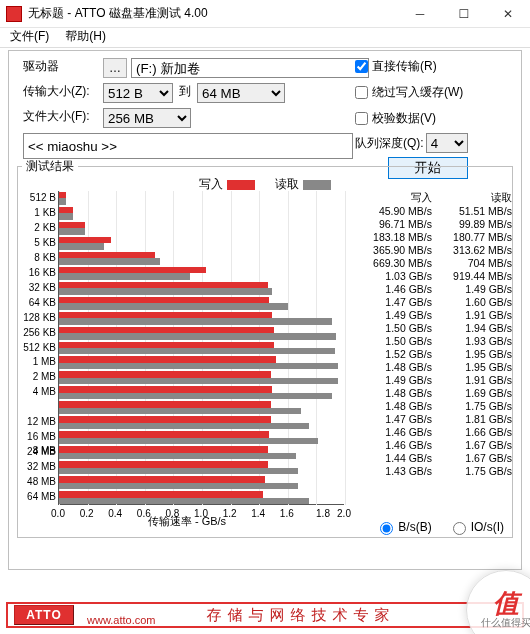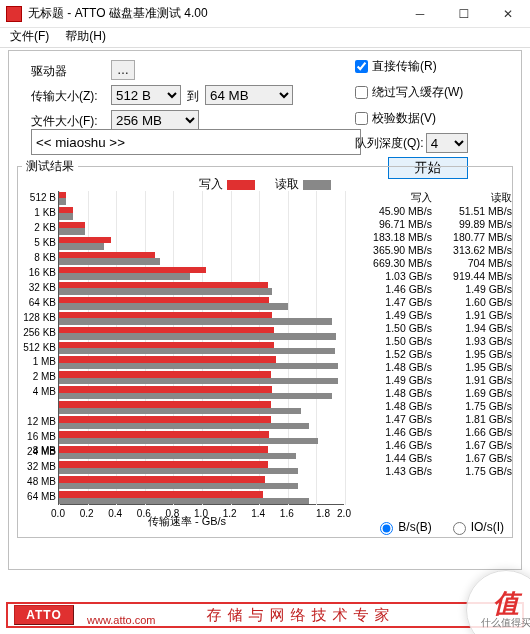--- a/index.html
+++ b/index.html
@@ -39,22 +39,22 @@
   }
   .menubar span { padding: 0 4px; }
   fieldset.main {
     position:absolute;
     left:6px; right:6px;
     border:1px solid #bfbfbf;
     padding:4px 6px 6px 6px;
     height: 520px;
   }
   .config-row {
-    display:flex; align-items:flex-end;
-    margin: 3px 16px;
+    display:flex; align-items:flex-start;
+    margin: 3px 8px;
     height: 22px;
   }
   .config-row .lbl { width: 80px; }
   .dots-btn {
     width:24px; height:20px;
     border:1px solid #aaa; background:#efefef;
     display:inline-flex;align-items:center;justify-content:center;
     margin-right:4px;
   }
   select.wide {
@@ -211,20 +211,23 @@
 <div class="menubar">
   <span>文件(F)</span>
   <span>帮助(H)</span>
 </div>
 
 <fieldset class="main" style="top:50px;">
 
   <div class="config-row">
     <span class="lbl">驱动器</span>
     <span class="dots-btn">…</span>
+    <select class="wide" style="width:238px;flex:none;">
+      <option>(F:) 新加卷</option>
+    </select>
   </div>
 
   <div class="config-row">
     <span class="lbl">传输大小(Z):</span>
     <select class="small"><option>512 B</option></select>
     <span style="margin:0 6px;">到</span>
     <select class="small" style="width:88px;"><option>64 MB</option></select>
   </div>
 
   <div class="config-row">

